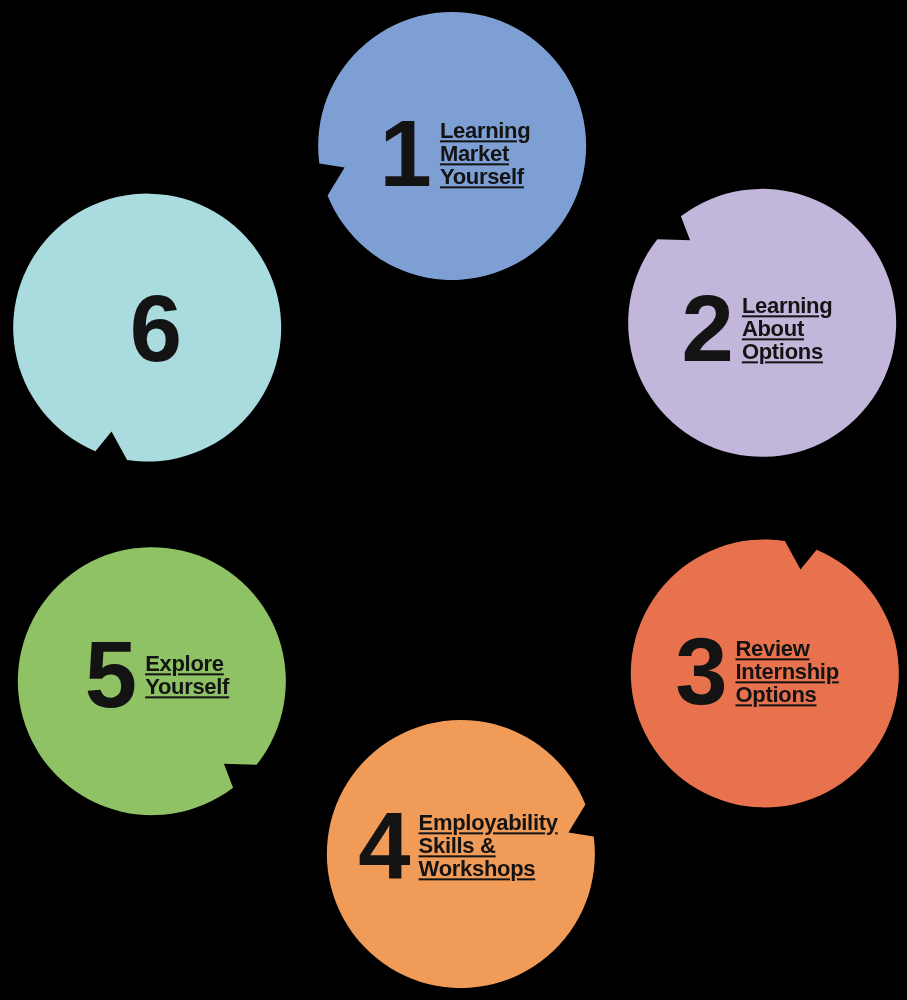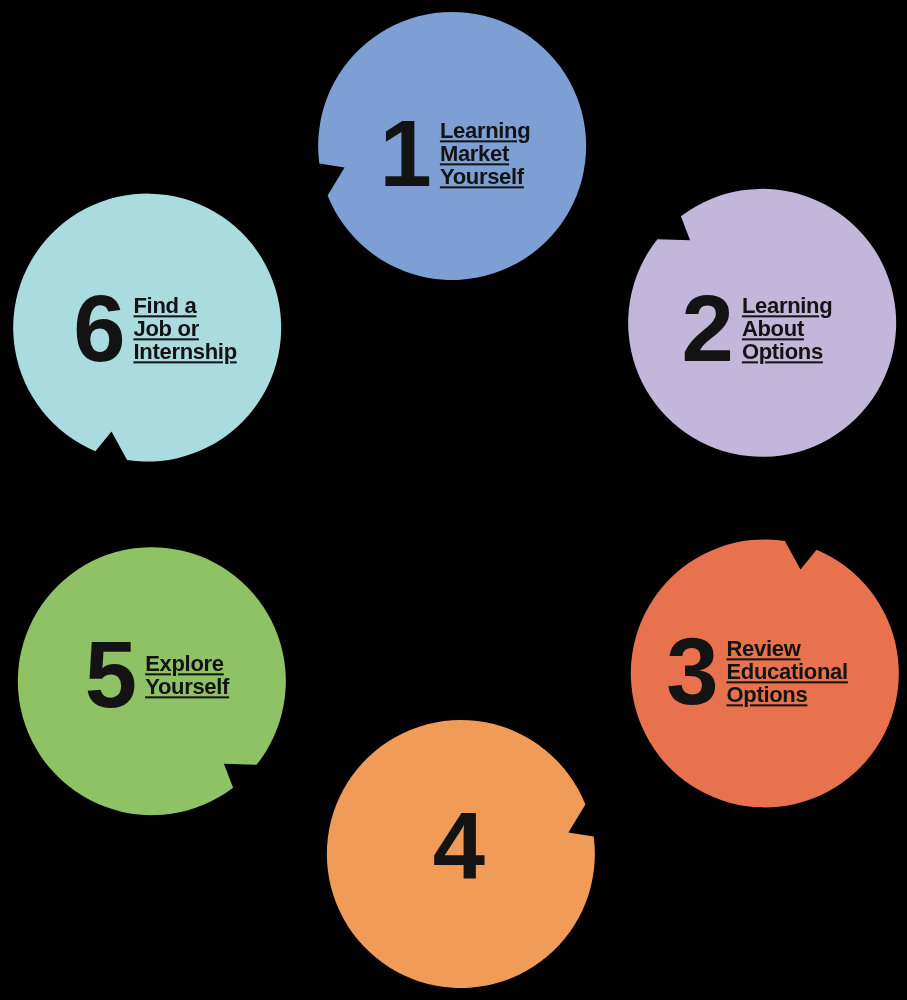--- a/index.html
+++ b/index.html
@@ -59,40 +59,40 @@
       <div>Learning</div>
       <div>About</div>
       <div>Options</div>
     </div>
   </div>
 
   <div class="step" style="left: 757px; top: 672px; color: rgb(19, 19, 19);">
     <div class="num">3</div>
     <div class="lines">
       <div>Review</div>
-      <div>Educational</div>
+      <div>Internship</div>
       <div>Options</div>
     </div>
   </div>
 
   <div class="step" style="left: 458px; top: 846px; color: rgb(19, 19, 19);">
     <div class="num">4</div>
+    <div class="lines">
+      <div>Employability</div>
+      <div>Skills &amp;</div>
+      <div>Workshops</div>
+    </div>
   </div>
 
   <div class="step" style="left: 157px; top: 675px; color: rgb(19, 19, 19);">
     <div class="num">5</div>
     <div class="lines">
       <div>Explore</div>
       <div>Yourself</div>
       <div></div>
     </div>
   </div>
 
   <div class="step" style="left: 155px; top: 329px; color: rgb(19, 19, 19);">
     <div class="num">6</div>
-    <div class="lines">
-      <div>Find a</div>
-      <div>Job or</div>
-      <div>Internship</div>
-    </div>
   </div>
 
 </div>
 
 </body></html>

